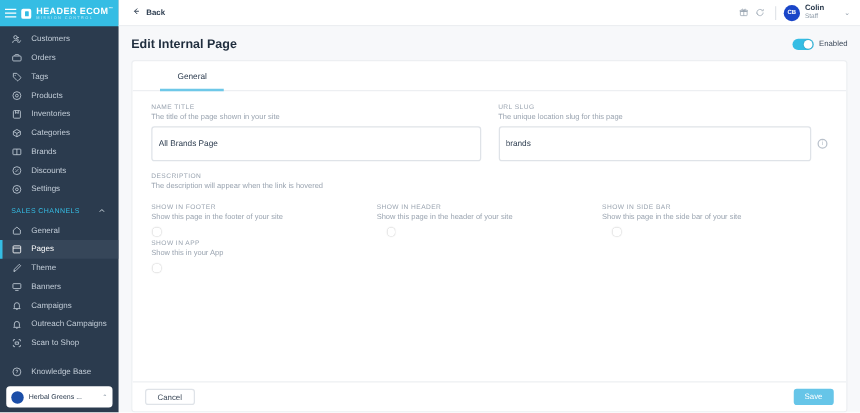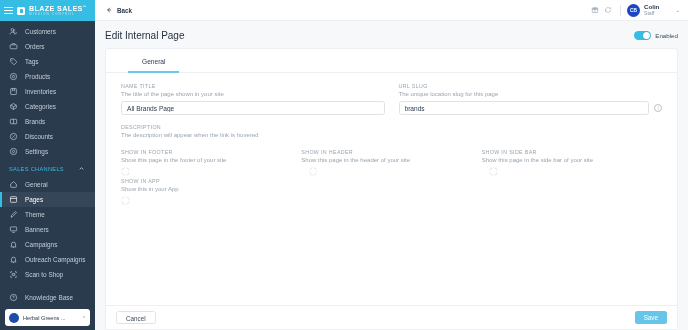--- a/index.html
+++ b/index.html
@@ -125,21 +125,21 @@
   }
   .user-meta { display: flex; flex-direction: column; line-height: 1.15; }
   .user-name { font-size: 6.2px; font-weight: bold; color: #2b3b4e; }
   .user-role { font-size: 5.2px; color: #8b98a6; }
   .user-caret { font-size: 5.5px; color: #8b98a6; margin-left: 12px; }
 
   .page-head {
     display: flex; align-items: center;
     padding: 9px 10px 7px 10px; flex: 0 0 auto;
   }
-  .page-title { font-size: 10px; font-weight: normal; color: #1f2d3d; }
+  .page-title { font-size: 10px; font-weight: bold; color: #1f2d3d; }
   .head-spacer { flex: 1 1 auto; }
   .enable-wrap { display: flex; align-items: center; gap: 4px; }
   .enable-label { font-size: 6.2px; color: #3d4a5a; white-space: nowrap; }
 
   
   .toggle {
     width: 17px; height: 9px; border-radius: 5px;
     background: #dfe3e8; position: relative;
     flex: 0 0 17px; cursor: pointer; transition: background .15s;
   }
@@ -177,21 +177,21 @@
   .row { display: flex; gap: 14px; }
   .col { flex: 1 1 0; min-width: 0; }
   .field-label {
     font-size: 5.3px; color: #9aa4b0; letter-spacing: 0.35px;
     text-transform: uppercase; margin-bottom: 2px;
   }
   .field-help { font-size: 6px; color: #9aa4b0; margin-bottom: 4px; }
   .input-wrap { display: flex; align-items: center; gap: 5px; }
   .input {
     flex: 1 1 auto; min-width: 0;
-    height: 14px; border: 1px solid #dfe3e8; border-radius: 2.5px;
+    height: 28px; border: 1px solid #dfe3e8; border-radius: 2.5px;
     background: #ffffff; font-size: 6.6px; color: #2b3b4e;
     padding: 0 5px; font-family: "Liberation Sans", sans-serif;
     outline: none;
   }
   .info-icon {
     width: 8px; height: 8px; flex: 0 0 8px;
     border-radius: 50%; border: 1px solid #b9c1cb;
     color: #b9c1cb; font-size: 5.5px; line-height: 7px;
     text-align: center; cursor: pointer;
   }
@@ -225,21 +225,21 @@
   <aside class="sidebar">
 
     <div class="sb-brand">
       <span class="hamburger">
           <i></i>
           <i></i>
           <i></i>
         </span>
       <span class="brand-mark"></span>
       <span class="brand-text">
-        <span class="brand-name"><span>BLAZE SALES</span><span class="brand-tm">™</span></span>
+        <span class="brand-name"><span>HEADER ECOM</span><span class="brand-tm">™</span></span>
         <span class="brand-sub">MISSION CONTROL</span>
       </span>
     </div>
 
     <div class="sb-scroll">
 
       <div class="sb-item">
         <span class="ico">
             <svg width="9" height="9" viewBox="0 0 16 16" fill="none" stroke="#c3cdd8" stroke-width="1.2">
               <circle cx="6" cy="5" r="2.4"></circle>

